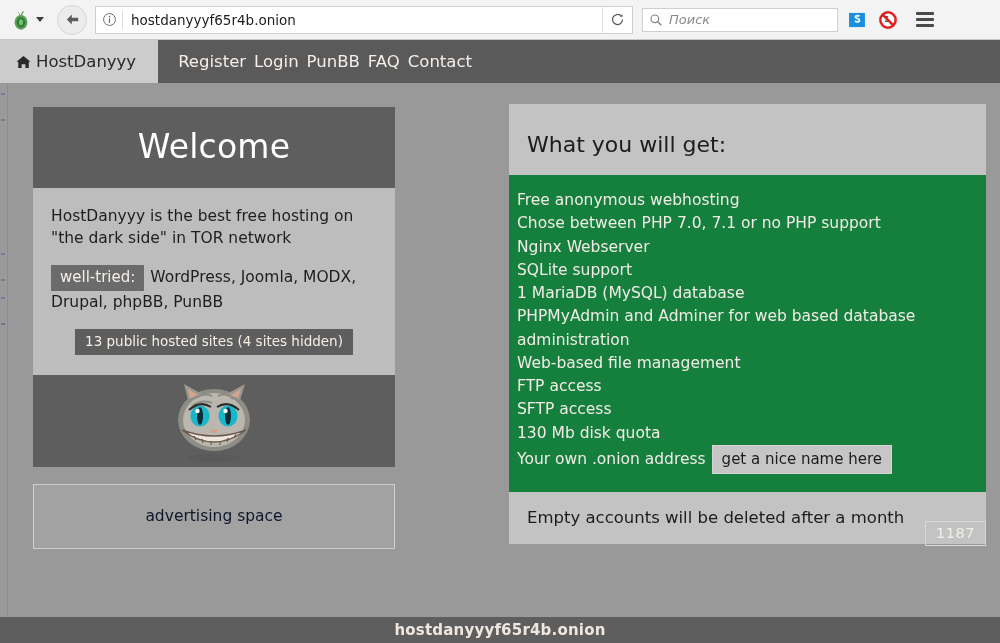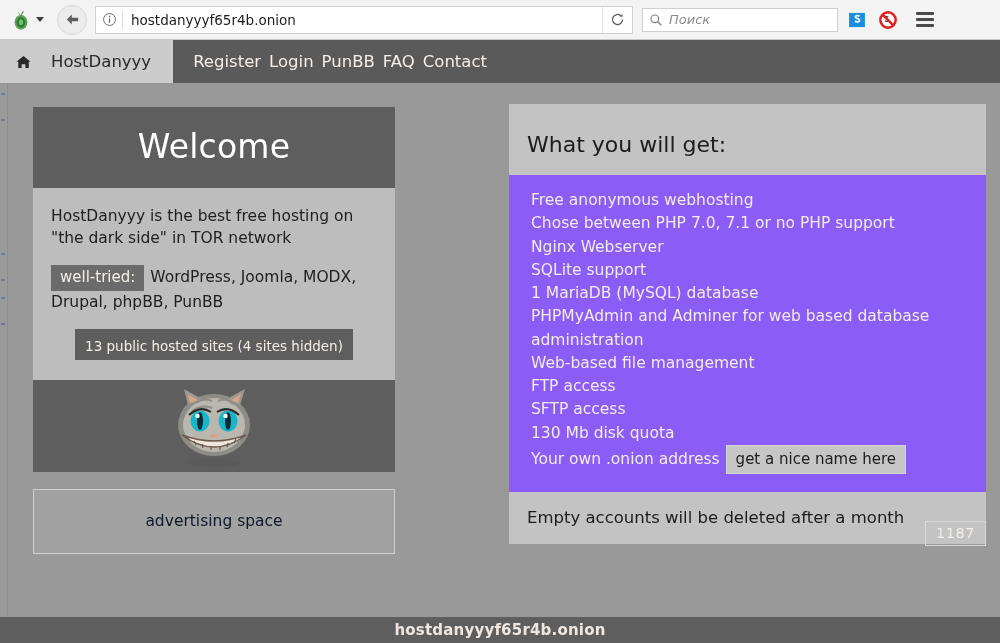--- a/index.html
+++ b/index.html
@@ -64,21 +64,21 @@
   .menu-bar { width: 18px; height: 3px; background: #4a4a4a; border-radius: 1px; }
 
   
   .navbar {
     position: absolute; left: 0; top: 40px; width: 1000px; height: 43px;
     background: #5a5a5a;
     display: flex; align-items: stretch;
   }
   .nav-brand {
     background: #cccccc; color: #2a2a2a;
-    display: flex; align-items: center; gap: 20px;
+    display: flex; align-items: center; gap: 5px;
     padding: 0 22px 0 16px; font-size: 16.5px;
   }
   .home-ico { width: 15px; height: 14px; display: block; }
   .nav-links { display: flex; align-items: stretch; }
   .nav-link {
     display: flex; align-items: center; padding: 0 4px;
     color: #f6eee8; font-size: 16.5px; cursor: default;
   }
   .nav-link:first-child { padding-left: 20px; }
 
@@ -108,36 +108,36 @@
   .panel-head-light {
     background: #c3c3c3; color: #1c1c1c;
     font-size: 22px; padding: 28px 18px 18px;
   }
   .panel-body-light {
     background: #bdbdbd; color: #1e1e1e;
     padding: 17px 18px 20px;
     font-size: 15.5px; line-height: 1.42;
   }
   .panel-body-dark {
-    background: #8b5cf6; color: #f2ece6;
-    padding: 14px 22px 18px;
+    background: #15803d; color: #f2ece6;
+    padding: 14px 8px 18px;
     font-size: 15.5px; line-height: 1.5;
   }
   .panel-foot-light {
     background: #c3c3c3; color: #1c1c1c;
     padding: 16px 18px 17px; font-size: 16.5px;
   }
 
   .badge-dark {
     display: inline-block; background: #6b6b6b; color: #f4efe9;
     padding: 2px 9px 3px; font-size: 15px; margin-right: 6px;
   }
   .badge-count {
     display: inline-block; background: #5e5e5e; color: #f6efe6;
-    padding: 8px 10px 4px; font-size: 13.5px;
+    padding: 3px 10px 4px; font-size: 13.5px;
   }
   .count-row { text-align: center; margin-top: 16px; }
   .spec-list { margin: 0; padding: 0; list-style: none; }
   .spec-list li { margin: 0; }
   .btn-light {
     display: inline-block; background: #c6c6c6; color: #1c1c1c;
     border: 1px solid #d5d5d5;
     padding: 2px 9px 3px; font-size: 15px; margin-left: 6px;
     cursor: default;
   }

